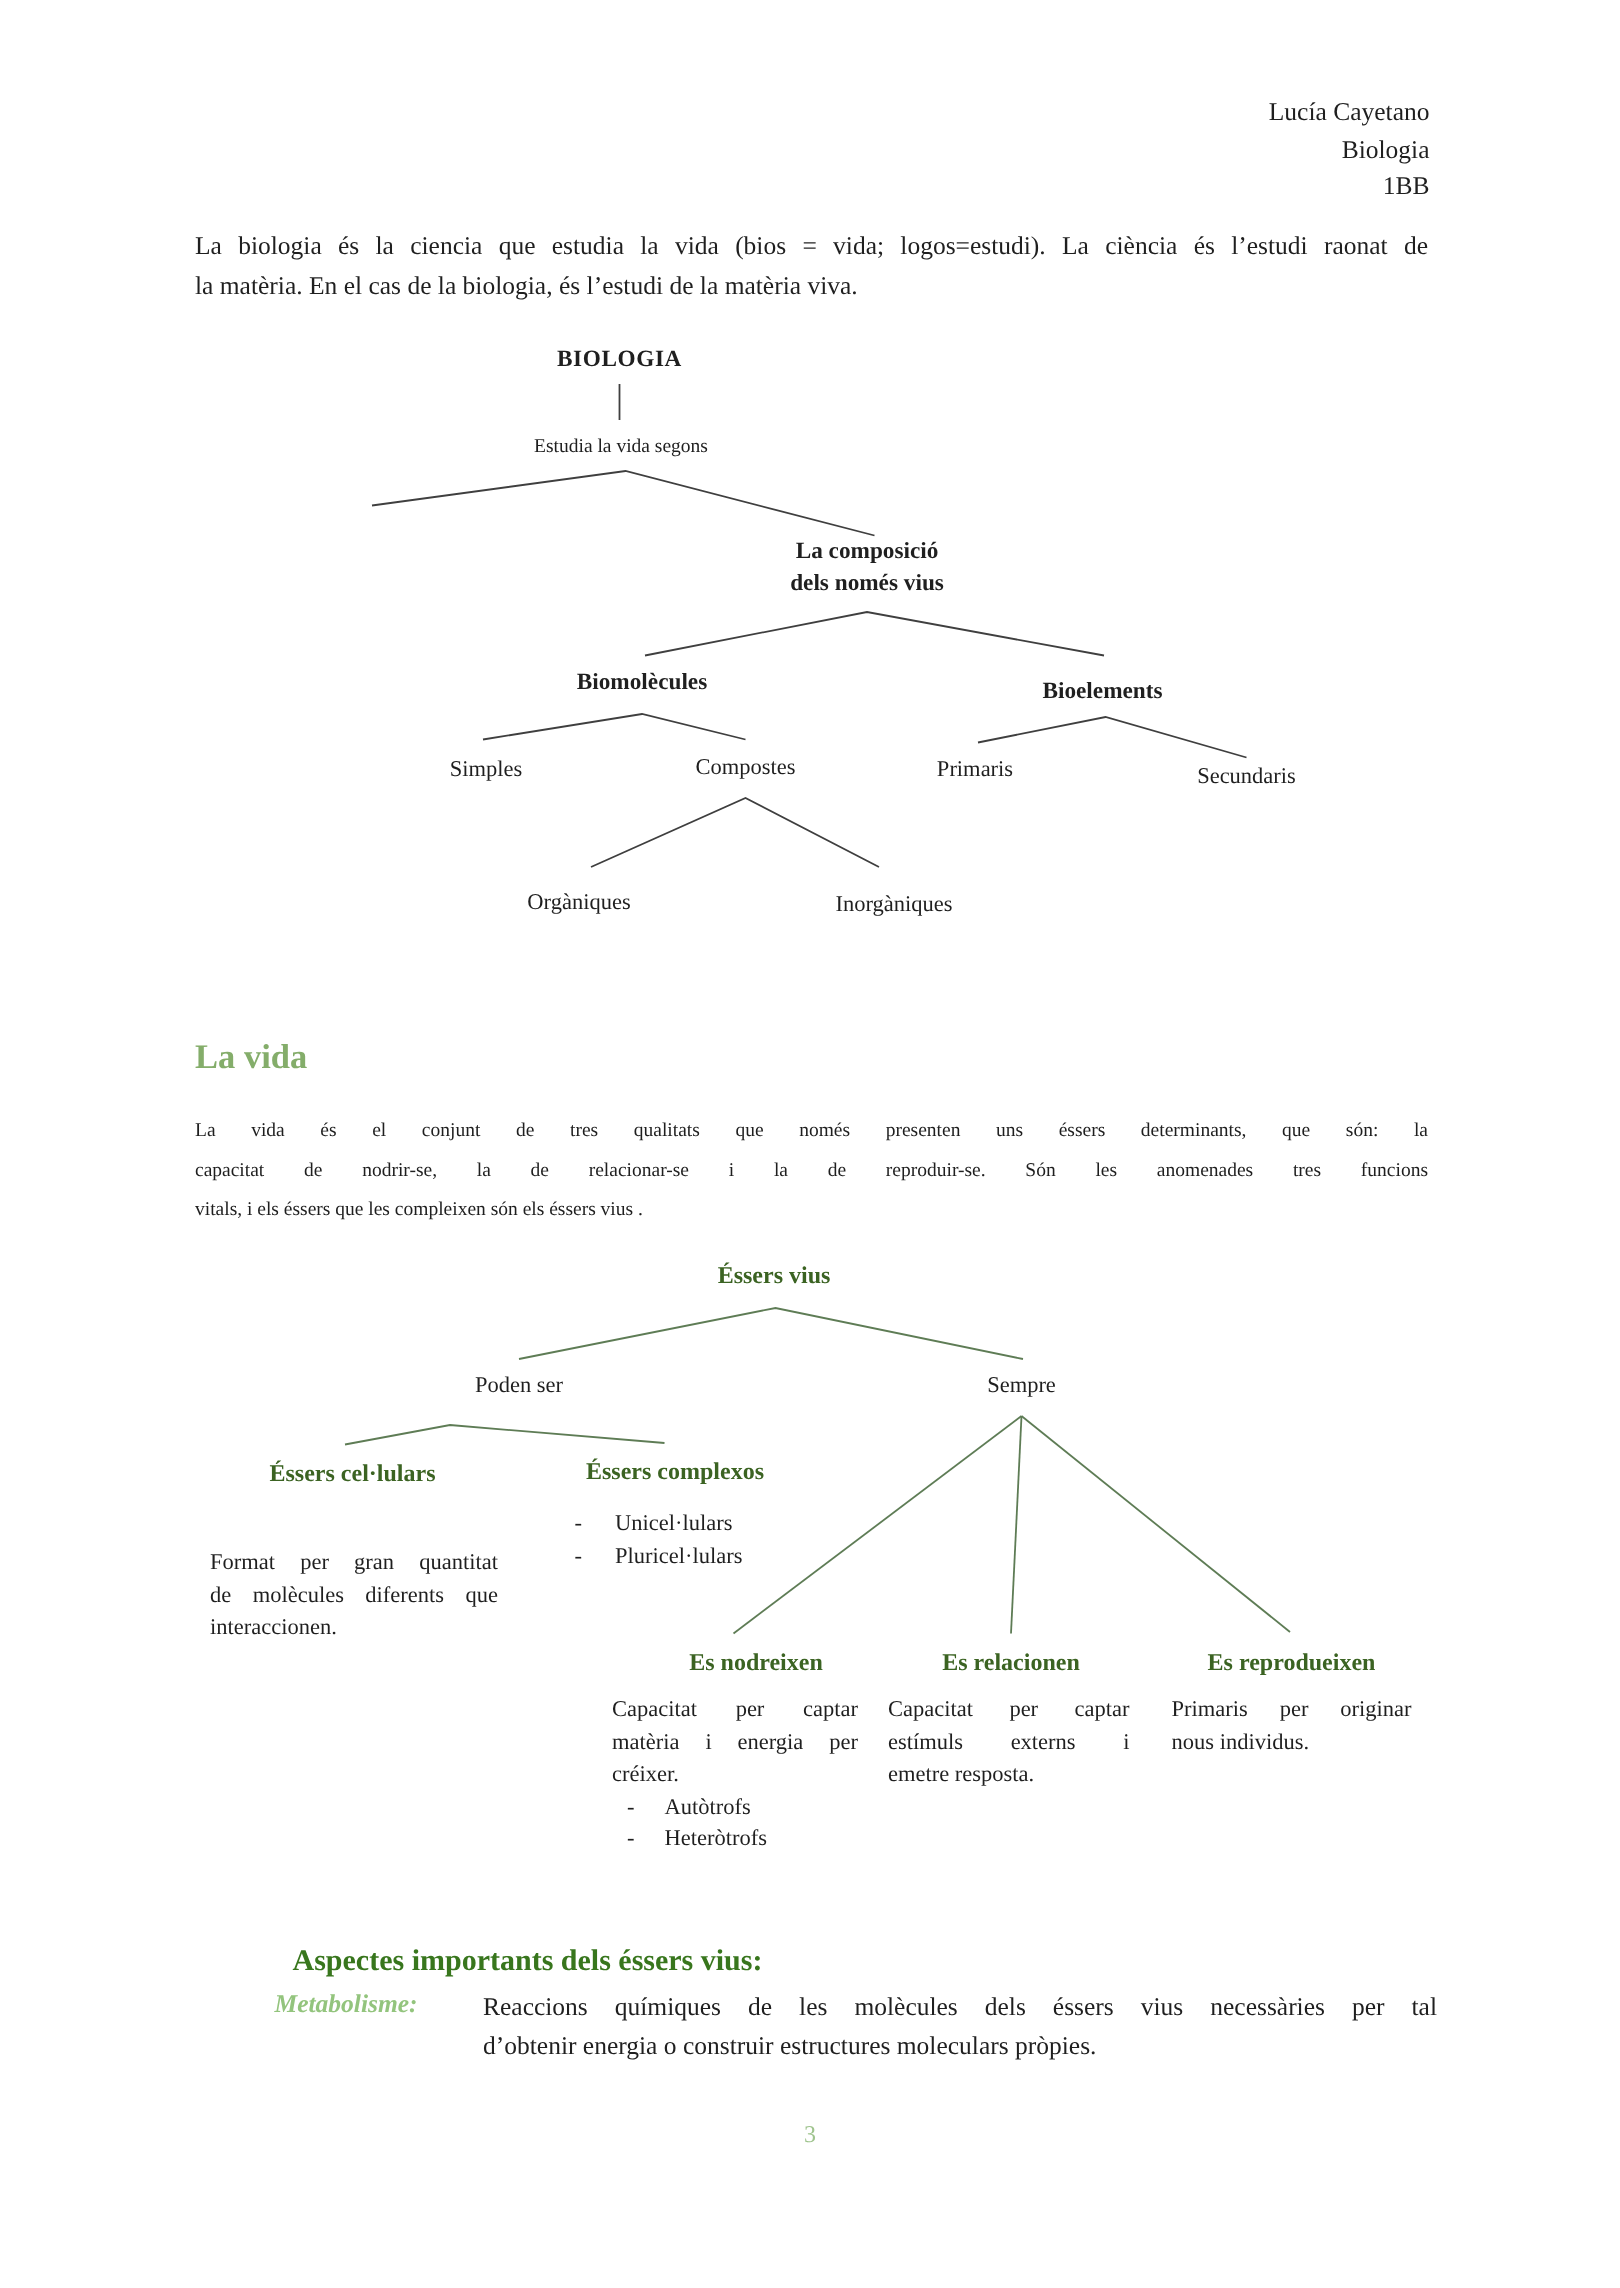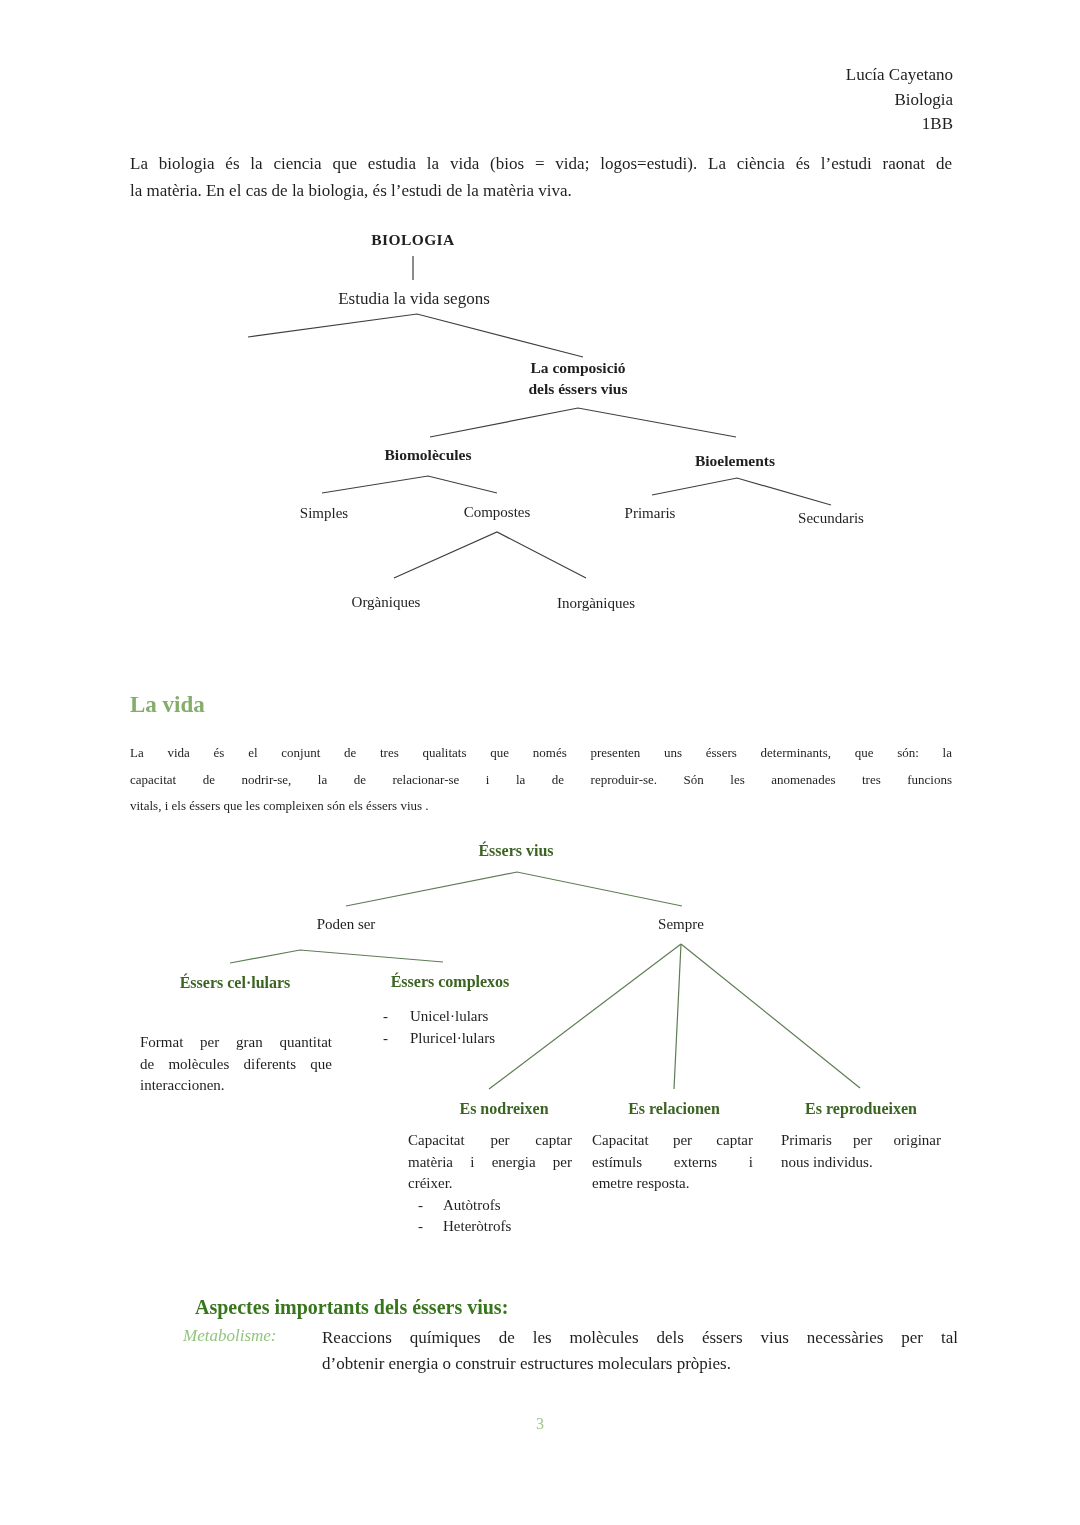--- a/index.html
+++ b/index.html
@@ -9,21 +9,21 @@
   }
   .abs { position:absolute; }
   .ctr { transform:translateX(-50%); text-align:center; white-space:pre-line; }
   .jl { text-align:justify; text-align-last:justify; }
   .header { top:63px; left:0; width:953px; text-align:right; font-size:17px; line-height:24.5px; }
   .intro { top:150px; left:130px; width:822px; font-size:17px; line-height:27px; }
   .d1 { top:225px; left:0; width:1080px; height:410px; font-size:15px; }
   .d1 svg, .d2 svg { position:absolute; top:0; left:0; }
   .d1 .node-b { font-weight:bold; font-size:15.5px; }
   .root1 { left:413px; top:6px; font-weight:bold; font-size:15.5px; letter-spacing:.4px; }
-  .sub1 { left:414px; top:64px; font-size:17px; }
+  .sub1 { left:414px; top:64px; font-size:13px; }
   .nivells { left:248px; top:122px; line-height:20px; }
   .composicio { left:578px; top:133px; line-height:20.5px; }
   .biomolecules { left:428px; top:221px; }
   .bioelements { left:735px; top:227px; }
   .simples { left:324px; top:280px; }
   .compostes { left:497px; top:279px; }
   .primaris { left:650px; top:280px; }
   .secundaris { left:831px; top:285px; }
   .organiques { left:386px; top:369px; }
   .inorganiques { left:596px; top:370px; }
@@ -43,21 +43,21 @@
   .desc-cellulars { left:140px; top:166px; width:192px;margin-top:36px; }
   .blk-complexos { left:381px; top:176px; line-height:21.5px; }
   .desc-nodreixen { left:408px; top:300px; width:164px; }
   .desc-relacionen { left:592px; top:300px; width:161px; }
   .desc-reprodueixen { left:781px; top:300px; width:160px; }
   .brow { display:flex; align-items:flex-start; }
   .bdash { box-sizing:border-box; flex:0 0 29px; padding-left:2px; }
   .bdash.wide { flex:0 0 35px; padding-left:10px; }
   .h-aspectes { top:1296px; left:155px; font-size:20px; font-weight:bold; color:#38761d;
     text-underline-offset:3px; text-decoration-thickness:1.5px;margin-left:40px; }
-  .term { top:1326px; left:183px; font-size:17px; font-weight:normal; font-style:italic; color:#93c47d; }
+  .term { top:1326px; left:183px; font-size:17px; font-weight:bold; font-style:italic; color:#93c47d; }
   .definition { top:1325px; left:322px; width:636px; font-size:17px; line-height:25.5px; }
   .pagenum { top:1415px; left:0; width:1080px; text-align:center; font-size:16px; color:#9fc48e; }
 </style>
 </head>
 <body>
 
 <div class="page">
 
   <div class="abs header">
     <div>Lucía Cayetano</div>
@@ -77,21 +77,21 @@
         <polyline points="248,112 417,89 583,132"></polyline>
         <polyline points="430,212 578,183 736,212"></polyline>
         <polyline points="322,268 428,251 497,268"></polyline>
         <polyline points="652,270 737,253 831,280"></polyline>
         <polyline points="394,353 497,307 586,353"></polyline>
       </g>
     </svg>
     <div class="abs ctr root1">BIOLOGIA</div>
     <div class="abs ctr sub1">Estudia la vida segons</div>
     <div class="abs ctr node-b composicio">La composició
-dels éssers vius</div>
+dels només vius</div>
     <div class="abs ctr node-b biomolecules">Biomolècules</div>
     <div class="abs ctr node-b bioelements">Bioelements</div>
     <div class="abs ctr simples">Simples</div>
     <div class="abs ctr compostes">Compostes</div>
     <div class="abs ctr primaris">Primaris</div>
     <div class="abs ctr secundaris">Secundaris</div>
     <div class="abs ctr organiques">Orgàniques</div>
     <div class="abs ctr inorganiques">Inorgàniques</div>
   </div>
 

